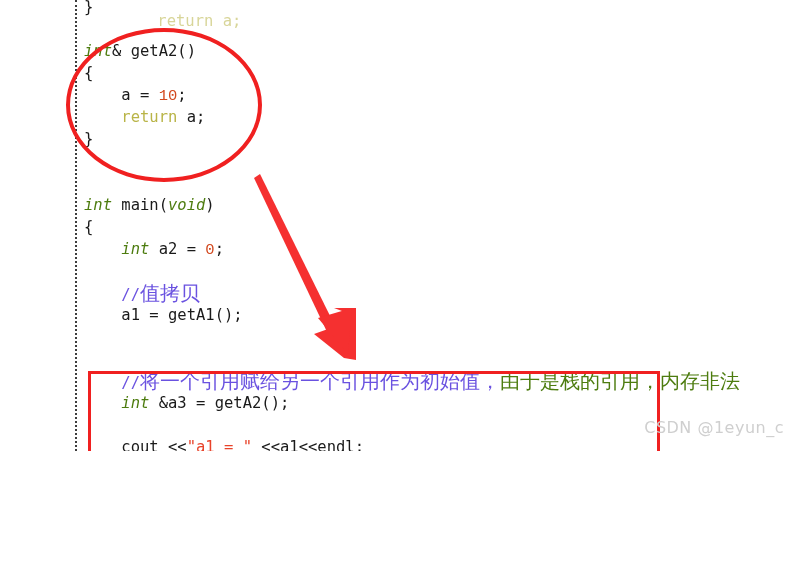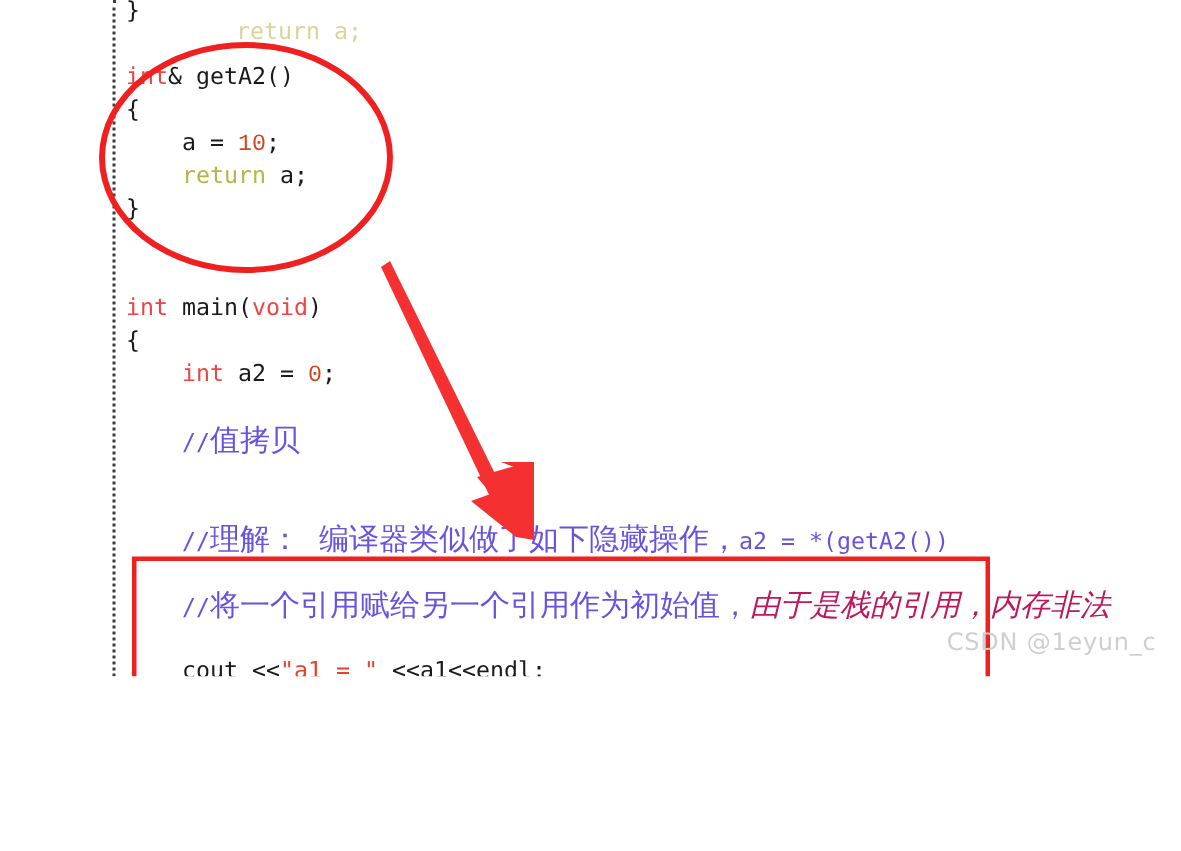--- a/index.html
+++ b/index.html
@@ -36,27 +36,27 @@
   .code-line {
     height: 22px;
     line-height: 22px;
     font-size: 15.5px;
     white-space: pre;
     color: #1a1a1a;
     letter-spacing: 0px;
   }
   .code-line.blank { color: transparent; }
 
-  .tok-kw      { color: #ef4444; }   
+  .tok-kw      { color: #4d7c0f; font-style: italic; }   
   .tok-num     { color: #d2481e; font-family: Liberation Mono, monospace; }   
   .tok-ret     { color: #b9b447; }   
   .tok-str     { color: #e8432a; }   
   .tok-plain   { color: #1a1a1a; }
   .tok-comment { color: #6a52e0; }   
-  .tok-red     { color: #be185d; font-style: italic; }   
+  .tok-red     { color: #4d7c0f; }   
 
   
   .cjk {
     font-family: "DejaVu Sans", "Liberation Sans", sans-serif;
     font-size: 20px;
   }
 
   
   #ellipse-annotation {
     position: absolute;
@@ -88,21 +88,21 @@
     width: 572px;
     height: 99px;
     border: 3px solid #f02020;
     box-sizing: border-box;
     pointer-events: none;
   }
 
   
   #watermark {
     position: absolute;
-    right: 16px;
+    right: 3px;
     bottom: 14px;
     font-family: "DejaVu Sans", "Liberation Sans", sans-serif;
     font-size: 16px;
     color: #cfcfcf;
     letter-spacing: 0.5px;
     user-select: none;
   }
 
   
   #clipped-top {
@@ -134,25 +134,25 @@
       <div class="code-line"><span>    </span><span class="tok-plain">a = </span><span class="tok-num">10</span><span class="tok-plain">;</span></div>
       <div class="code-line"><span>    </span><span class="tok-ret">return</span><span class="tok-plain"> a;</span></div>
       <div class="code-line"><span class="tok-plain">}</span></div>
       <div class="code-line blank">&nbsp;</div>
       <div class="code-line blank">&nbsp;</div>
       <div class="code-line"><span class="tok-kw">int</span><span class="tok-plain"> main(</span><span class="tok-kw">void</span><span class="tok-plain">)</span></div>
       <div class="code-line"><span class="tok-plain">{</span></div>
       <div class="code-line"><span>    </span><span class="tok-kw">int</span><span class="tok-plain"> a2 = </span><span class="tok-num">0</span><span class="tok-plain">;</span></div>
       <div class="code-line blank">&nbsp;</div>
       <div class="code-line"><span>    </span><span class="tok-comment">//</span><span class="tok-comment cjk">值拷贝</span></div>
-      <div class="code-line"><span>    </span></div>
+      <div class="code-line"><span>    </span><span class="tok-plain">a1 = getA1();</span></div>
       <div class="code-line blank">&nbsp;</div>
-      <div class="code-line"><span>    </span><span class="tok-comment">//</span><span class="tok-comment cjk">理解：  编译器类似做了如下隐藏操作，</span><span class="tok-comment">a2 = *(getA2())</span></div>
       <div class="code-line blank">&nbsp;</div>
       <div class="code-line"><span>    </span><span class="tok-comment">//</span><span class="tok-comment cjk">将一个引用赋给另一个引用作为初始值，</span><span class="tok-red cjk">由于是栈的引用，内存非法</span></div>
+      <div class="code-line"><span>    </span><span class="tok-kw">int</span><span class="tok-plain"> &amp;a3 = getA2();</span></div>
       <div class="code-line blank">&nbsp;</div>
       <div class="code-line"><span>    </span><span class="tok-plain">cout &lt;&lt;</span><span class="tok-str">"a1 = "</span><span class="tok-plain"> &lt;&lt;a1&lt;&lt;endl;</span></div>
     </div>
 
   <div id="ellipse-annotation"></div>
 
   <svg id="arrow-annotation" viewBox="0 0 120 195" xmlns="http://www.w3.org/2000/svg">
     <polygon points="14,10 20,6 96,160 88,166" fill="#f53030"></polygon>
     <polygon points="104,190 74,166 102,156 84,148 110,146 94,140 116,140 116,192" fill="#f53030"></polygon>
     <polygon points="78,150 108,186 112,140" fill="#f53030"></polygon>

